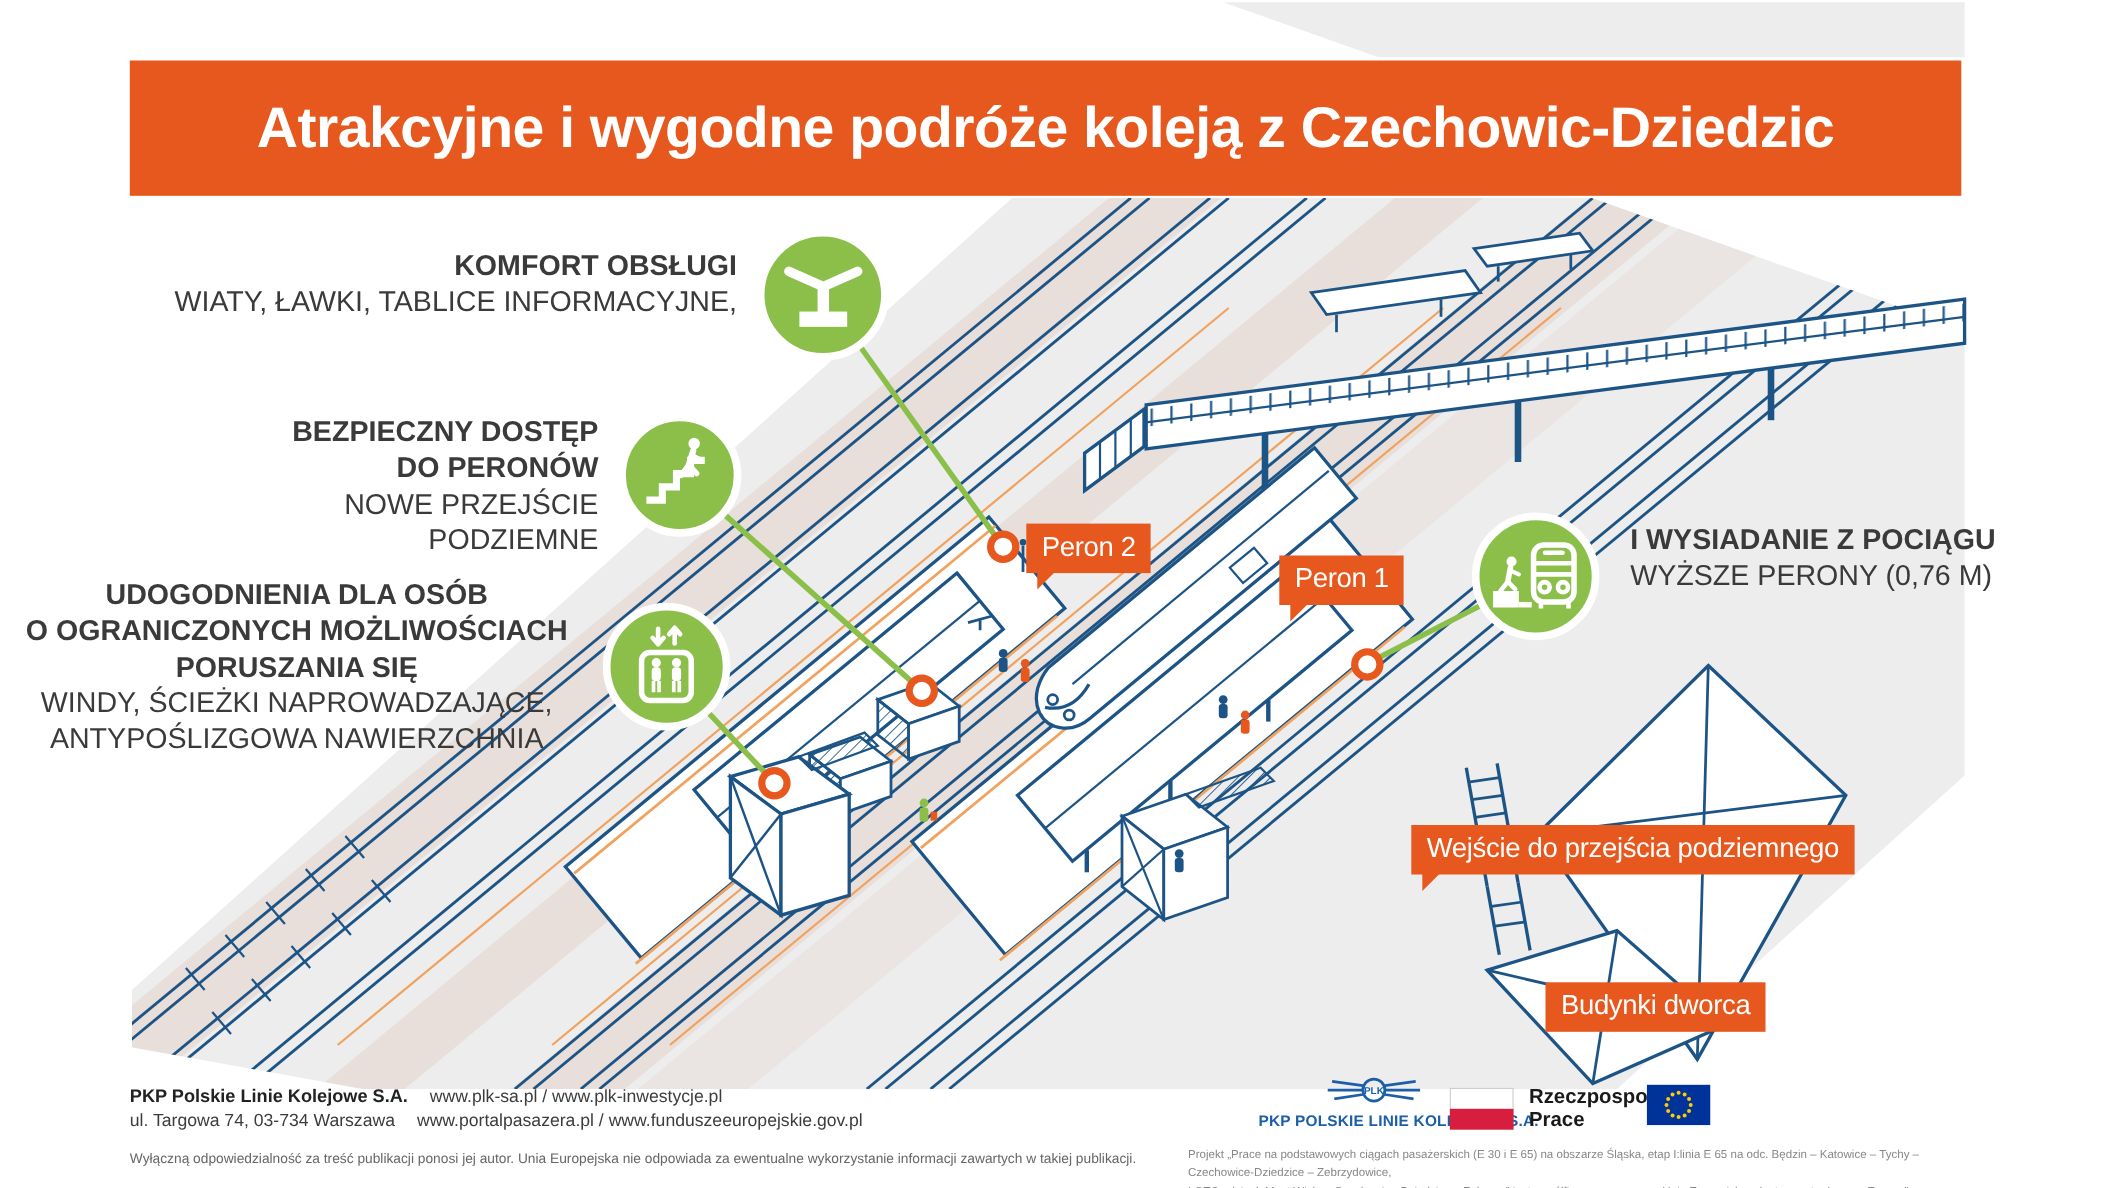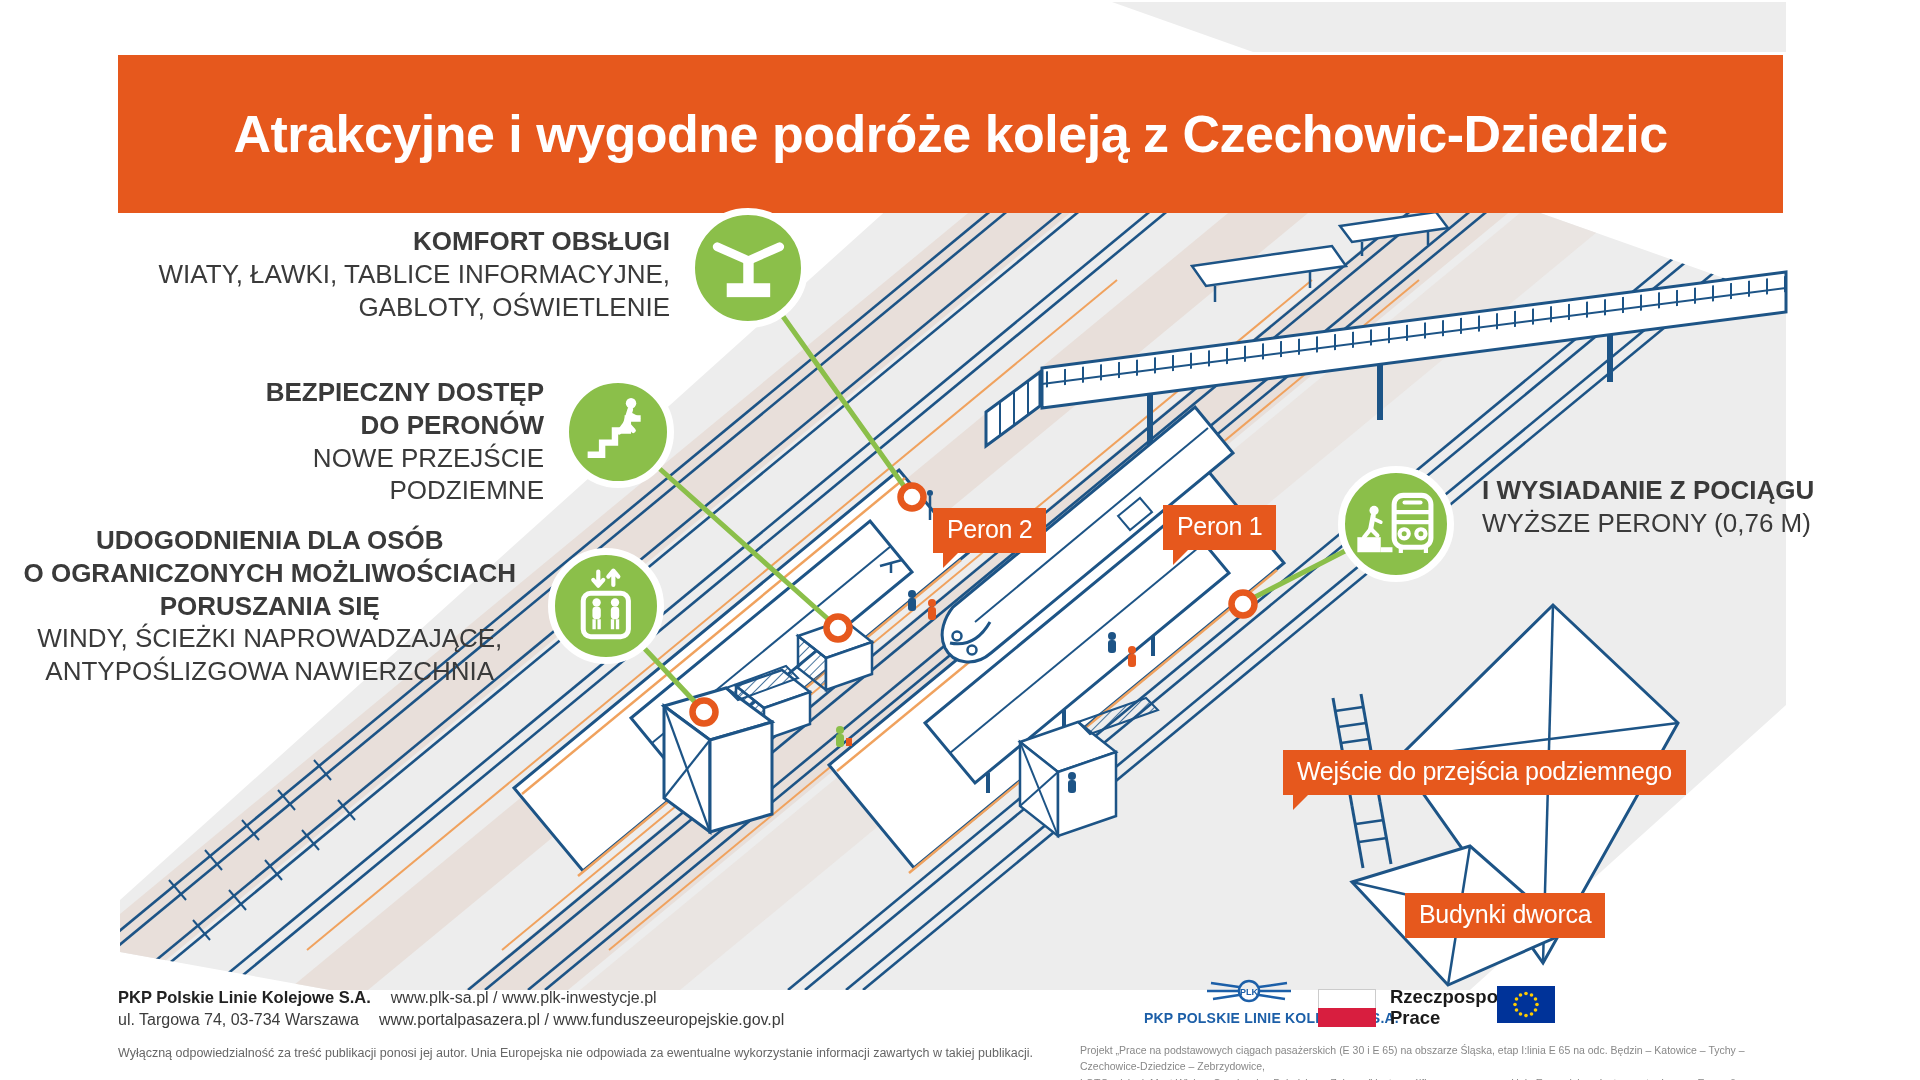--- a/index.html
+++ b/index.html
@@ -1,20 +1,20 @@
 <!DOCTYPE html>
 <html><head>
 <meta charset="utf-8">
 <style>
   html,body{margin:0;padding:0;background:#fff;}
   body{width:1920px;height:1080px;position:relative;overflow:hidden;
        font-family:"Liberation Sans",sans-serif;color:#3a3a3a;}
   .abs{position:absolute;}
   
-  .banner{left:118px;top:55px;width:1665px;height:158px;background:#e6581d;
+  .banner{left:118px;top:55px;width:1665px;height:123px;background:#e6581d;
           display:flex;align-items:center;justify-content:center;}
   .banner h1{margin:0;font-size:52px;font-weight:bold;color:#fff;letter-spacing:-0.5px;}
   
   svg.scene{left:0;top:0;width:1920px;height:1080px;}
   
   .gcircle{border-radius:50%;background:#8bbf4a;border:7px solid #fff;
            display:flex;align-items:center;justify-content:center;box-sizing:border-box;}
   .gcircle svg{width:82%;height:82%;}
   
   .cblock{line-height:1.26;}
@@ -304,21 +304,20 @@
     <path d="M-2,-14 H42 M-2,-2 H42" stroke="#fff" stroke-width="5"></path>
     <circle cx="10" cy="12" r="5.5" fill="none" stroke="#fff" stroke-width="5"></circle>
     <circle cx="30" cy="12" r="5.5" fill="none" stroke="#fff" stroke-width="5"></circle>
     <path d="M6,28 v7 M36,28 v7" stroke="#fff" stroke-width="5"></path>
   </svg>
 </div>
 
 <div class="abs cblock right" style="right:1250px;top:225px;">
   <div class="co-title">KOMFORT OBSŁUGI</div>
   <div class="co-sub">WIATY, ŁAWKI, TABLICE INFORMACYJNE,</div>
-  <div class="co-sub">GABLOTY, OŚWIETLENIE</div>
 </div>
 
 <div class="abs cblock right" style="right:1376px;top:376px;">
   <div class="co-title">BEZPIECZNY DOSTĘP</div>
   <div class="co-title">DO PERONÓW</div>
   <div class="co-sub">NOWE PRZEJŚCIE</div>
   <div class="co-sub">PODZIEMNE</div>
 </div>
 
 <div class="abs cblock right" style="right:1404px;top:524px;text-align:center;">
@@ -327,21 +326,21 @@
   <div class="co-title">PORUSZANIA SIĘ</div>
   <div class="co-sub">WINDY, ŚCIEŻKI NAPROWADZAJĄCE,</div>
   <div class="co-sub">ANTYPOŚLIZGOWA NAWIERZCHNIA</div>
 </div>
 
 <div class="abs cblock" style="left:1482px;top:474px;">
   <div class="co-title">I WYSIADANIE Z POCIĄGU</div>
   <div class="co-sub">WYŻSZE PERONY (0,76 M)</div>
 </div>
 
-<div class="abs maplabel tail" style="left:933px;top:476px;margin-top:32px;">Peron 2</div>
+<div class="abs maplabel tail" style="left:933px;top:476px;">Peron 2</div>
 <div class="abs maplabel tail" style="left:1163px;top:505px;">Peron 1</div>
 <div class="abs maplabel tail" style="left:1283px;top:750px;">Wejście do przejścia podziemnego</div>
 <div class="abs maplabel" style="left:1405px;top:893px;">Budynki dworca</div>
 
 <div class="abs" style="left:118px;top:988px;">
   <div class="f-line">
     <span class="f-bold">PKP Polskie Linie Kolejowe S.A.</span>
     <span>www.plk-sa.pl  /  www.plk-inwestycje.pl</span>
   </div>
   <div class="f-line" style="margin-top:4px;">

